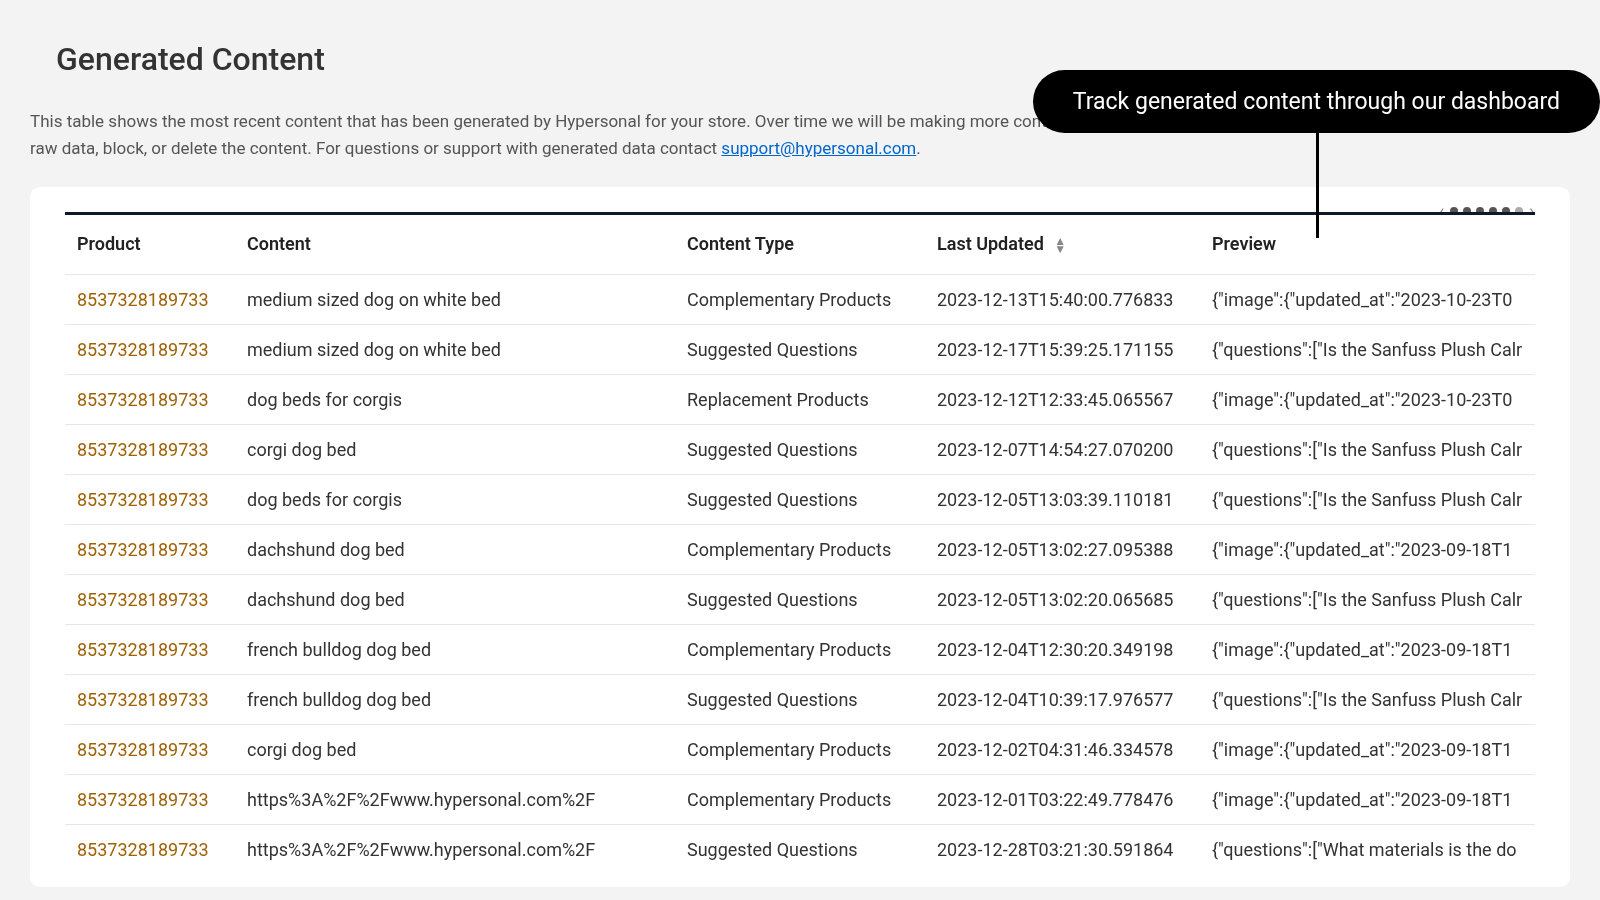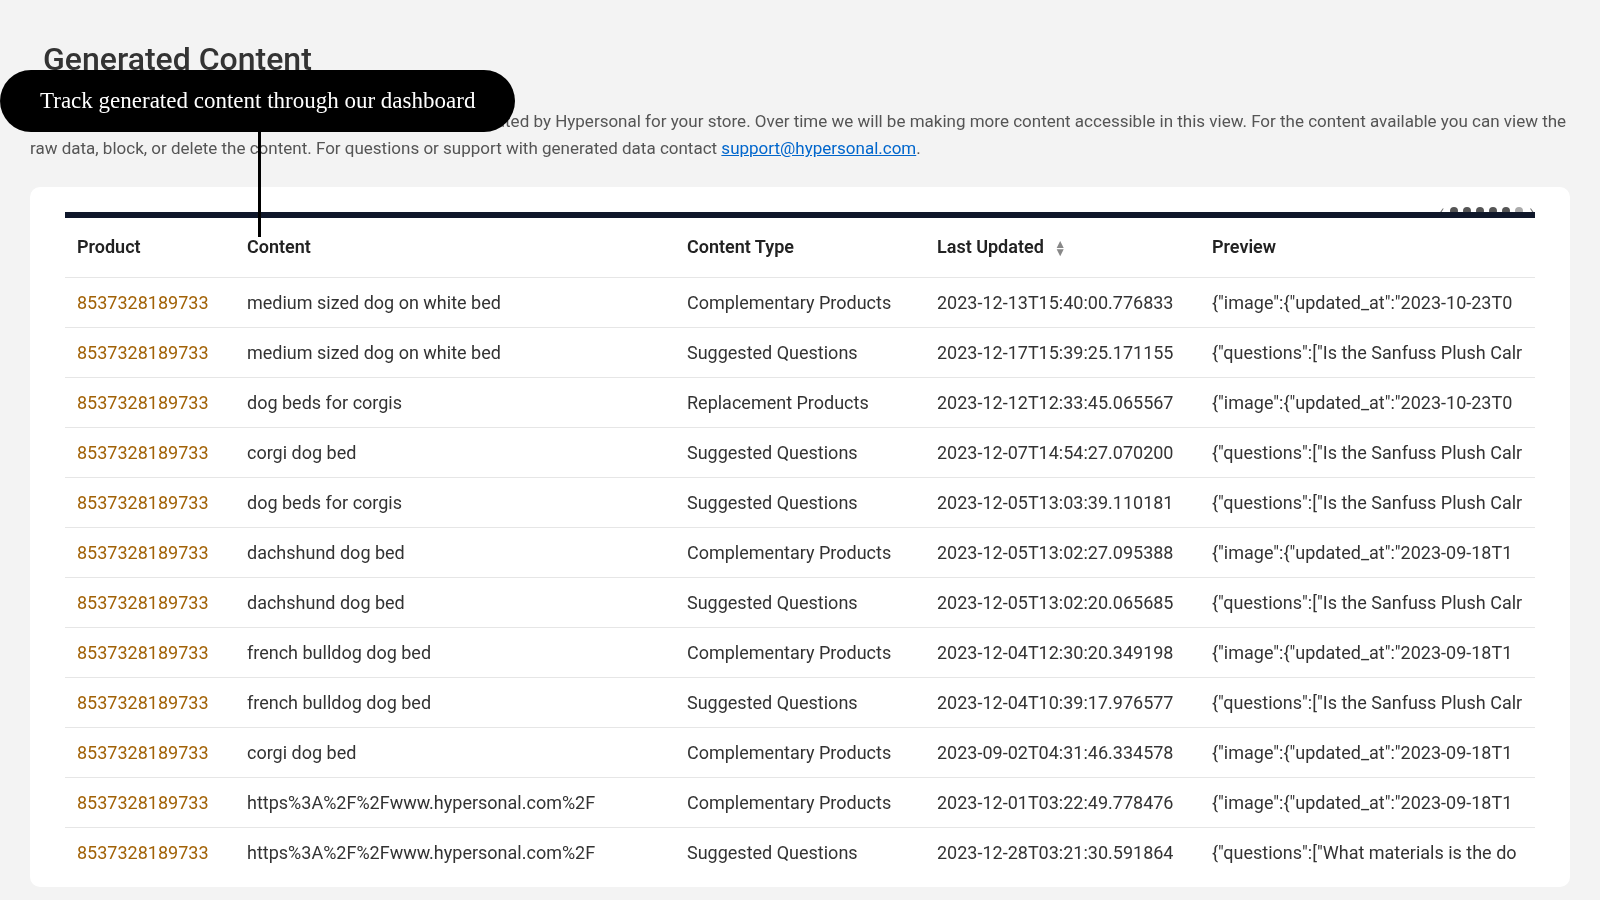--- a/index.html
+++ b/index.html
@@ -11,43 +11,42 @@
     width: 1600px;
     height: 900px;
     overflow: hidden;
   }
   .page {
     padding: 30px 30px 0 30px;
   }
   h1.page-title {
     font-size: 32px;
     font-weight: 500;
-    margin: 10px 0 30px 13px;
+    margin: 10px 0 30px 26px;
     color: #333;
   }
   .description {
     font-size: 17px;
     line-height: 1.6;
     color: #555;
     margin: 0 0 25px 0;
   }
   .description a {
     color: #0066cc;
     text-decoration: underline;
   }
 
   .callout-wrap {
     position: absolute;
     left: 0; right: 0;
     top: 70px;
     display: flex;
-    justify-content: flex-start;
+    justify-content: flex-end;
     pointer-events: none;
     z-index: 50;
-    font-family: Liberation Serif, serif;
   }
   .callout {
     background: #000;
     color: #fff;
     font-size: 23px;
     padding: 18px 40px;
     border-radius: 40px;
     position: relative;
   }
   .callout-line {
@@ -63,21 +62,21 @@
     background: #fff;
     border-radius: 10px;
     padding: 25px 10px 0 10px;
     position: relative;
     overflow: hidden;
     height: 700px;
   }
 
   .table-wrap {
     margin: 0 25px;
-    border-top: 6px solid #0f172a;
+    border-top: 3px solid #0f172a;
     overflow-x: hidden;
     position: relative;
   }
   .pager {
     position: absolute;
     right: 36px;
     top: 14px;
     display: flex;
     align-items: center;
     gap: 6px;
@@ -249,21 +248,21 @@
               <td class="product"><a href="#">8537328189733</a></td>
               <td>french bulldog dog bed</td>
               <td>Suggested Questions</td>
               <td>2023-12-04T10:39:17.976577</td>
               <td>{"questions":["Is the Sanfuss Plush Calr</td>
             </tr>
             <tr>
               <td class="product"><a href="#">8537328189733</a></td>
               <td>corgi dog bed</td>
               <td>Complementary Products</td>
-              <td>2023-09-02T04:31:46.334578</td>
+              <td>2023-12-02T04:31:46.334578</td>
               <td>{"image":{"updated_at":"2023-09-18T1</td>
             </tr>
             <tr>
               <td class="product"><a href="#">8537328189733</a></td>
               <td>https%3A%2F%2Fwww.hypersonal.com%2F</td>
               <td>Complementary Products</td>
               <td>2023-12-01T03:22:49.778476</td>
               <td>{"image":{"updated_at":"2023-09-18T1</td>
             </tr>
             <tr>

